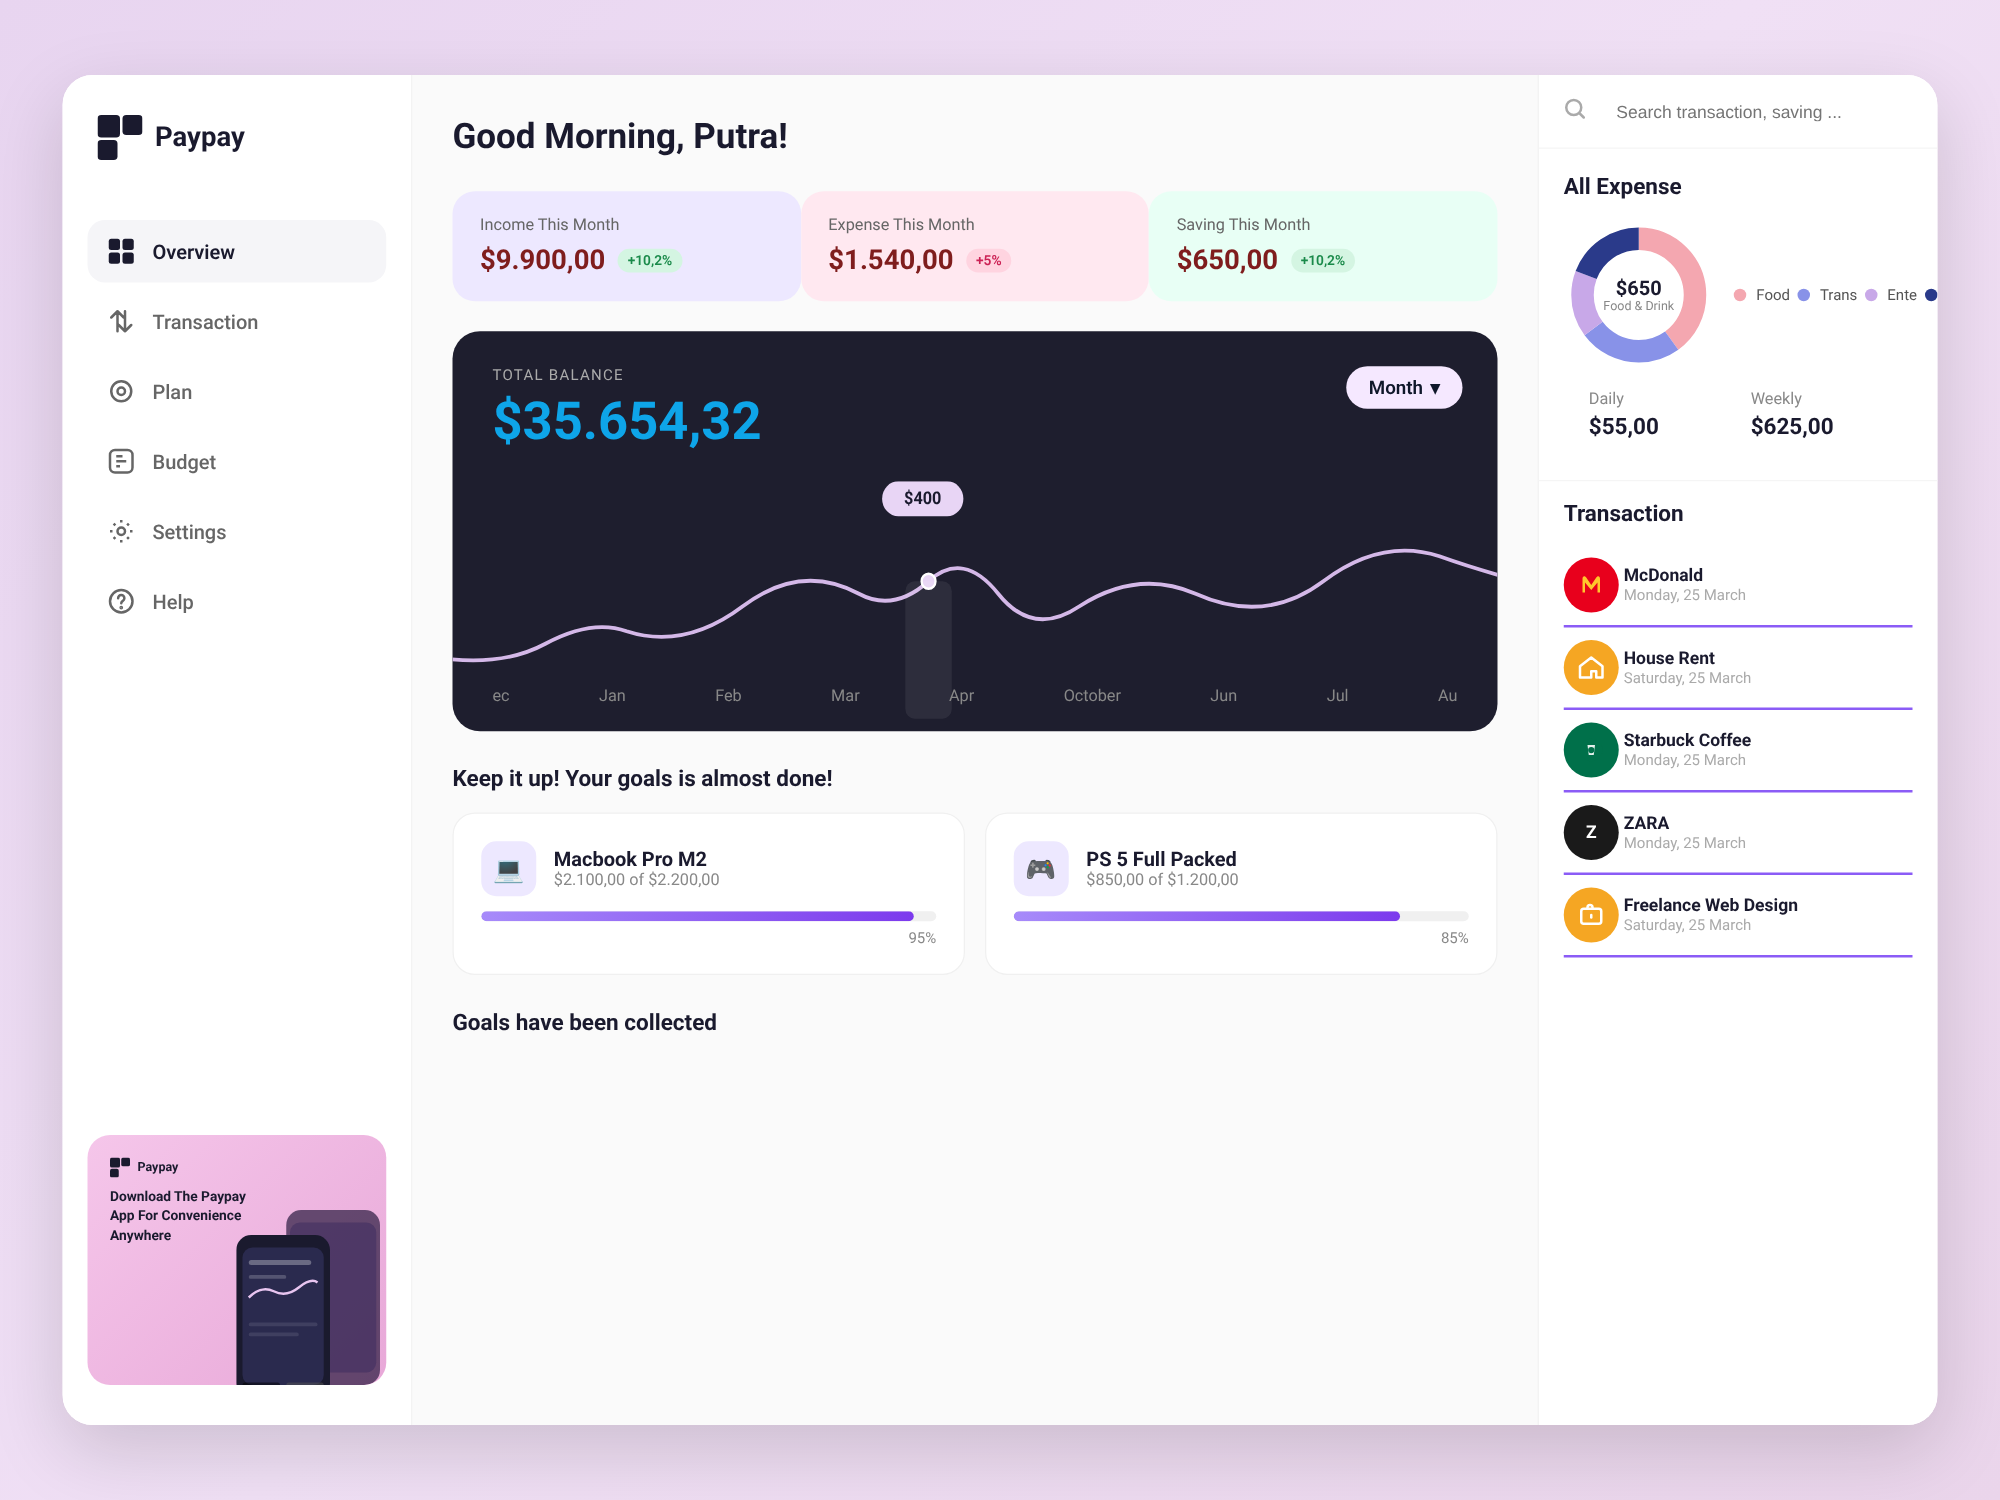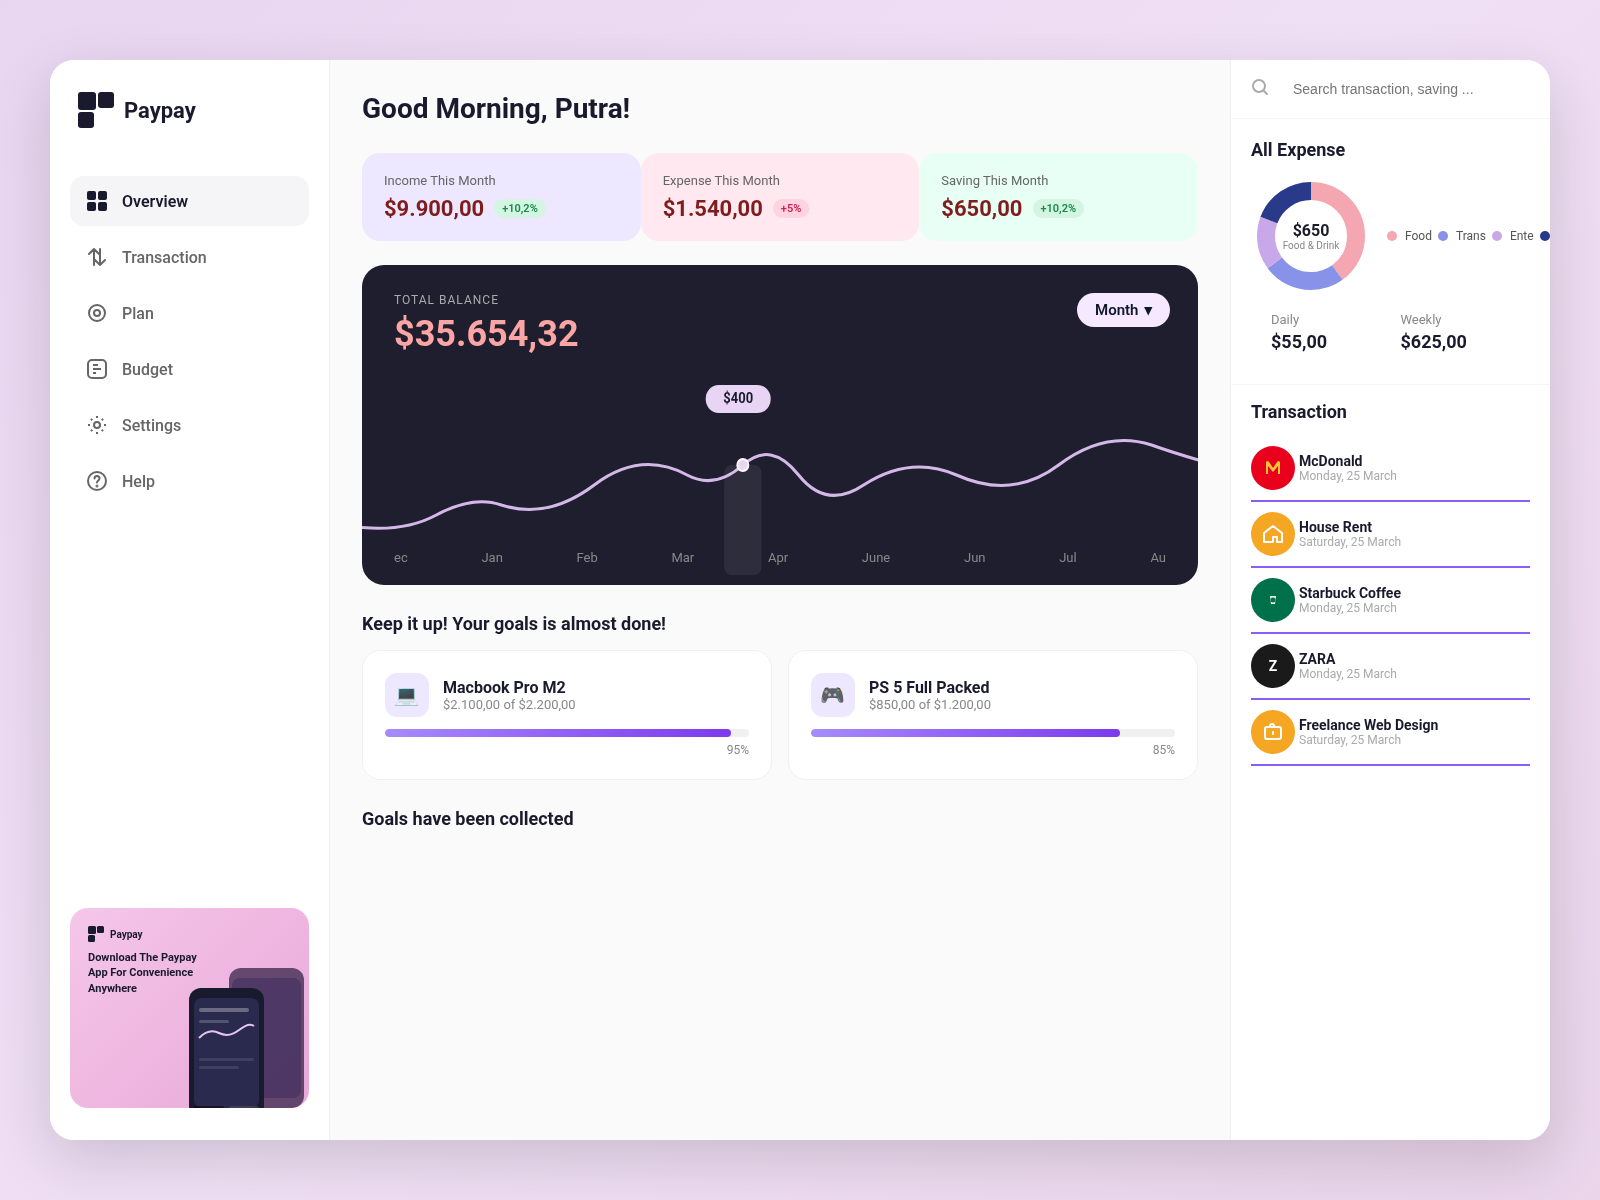--- a/index.html
+++ b/index.html
@@ -202,23 +202,23 @@
 
     .balance-label {
       font-size: 12px;
       color: #aaa;
       letter-spacing: 1px;
       text-transform: uppercase;
       margin-bottom: 6px;
     }
 
     .balance-value {
-      font-size: 36px;
-      font-weight: 700;
-      color: #fca5a5;
+      font-size: 42px;
+      font-weight: 700;
+      color: #0ea5e9;
       margin-bottom: 20px;
     }
 
     .month-selector {
       position: absolute;
       top: 28px;
       right: 28px;
       background: #f5e8ff;
       border-radius: 20px;
       padding: 8px 18px;
@@ -667,21 +667,21 @@
 
           <rect x="390" y="80" width="40" height="110" rx="8" fill="rgba(255,255,255,0.07)"></rect>
         </svg>
 
         <div class="chart-months">
           <span>ec</span>
           <span>Jan</span>
           <span>Feb</span>
           <span>Mar</span>
           <span>Apr</span>
-          <span>June</span>
+          <span>October</span>
           <span>Jun</span>
           <span>Jul</span>
           <span>Au</span>
         </div>
       </div>
     </div>
 
     <div class="section-title">Keep it up! Your goals is almost done!</div>
     <div class="goals-row">
 

